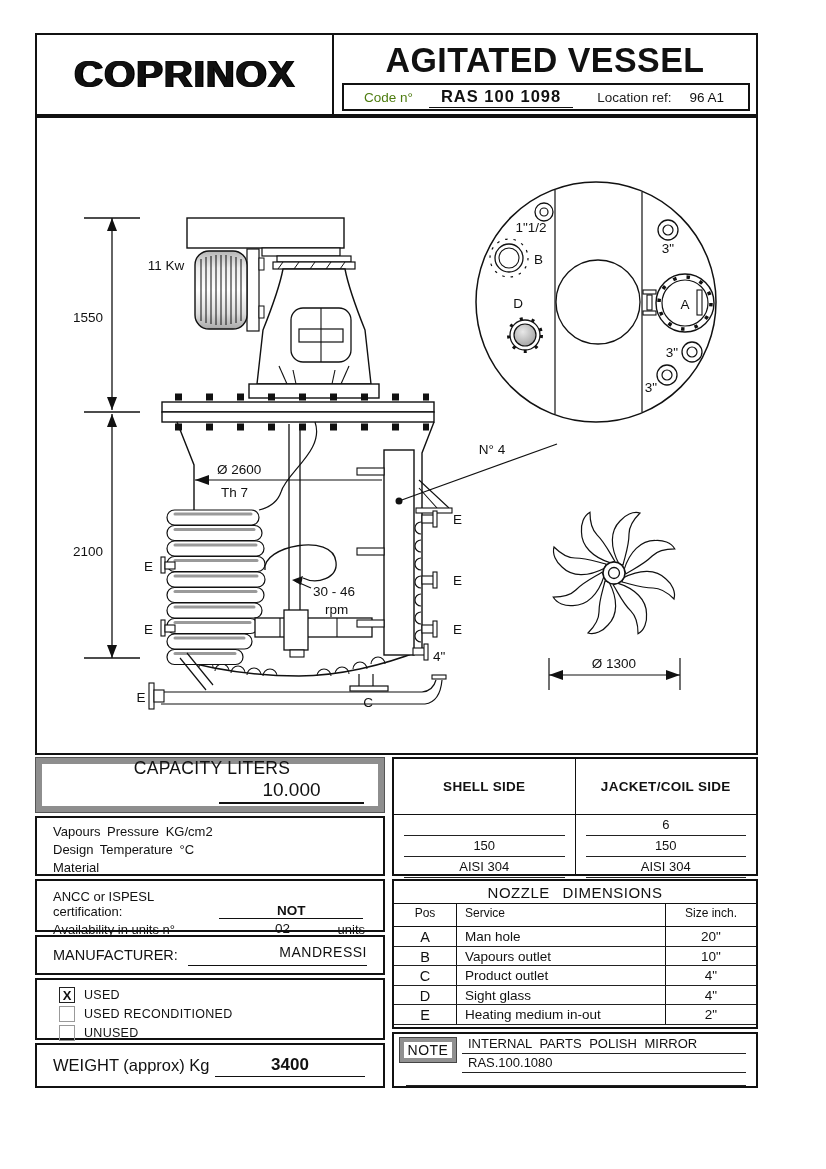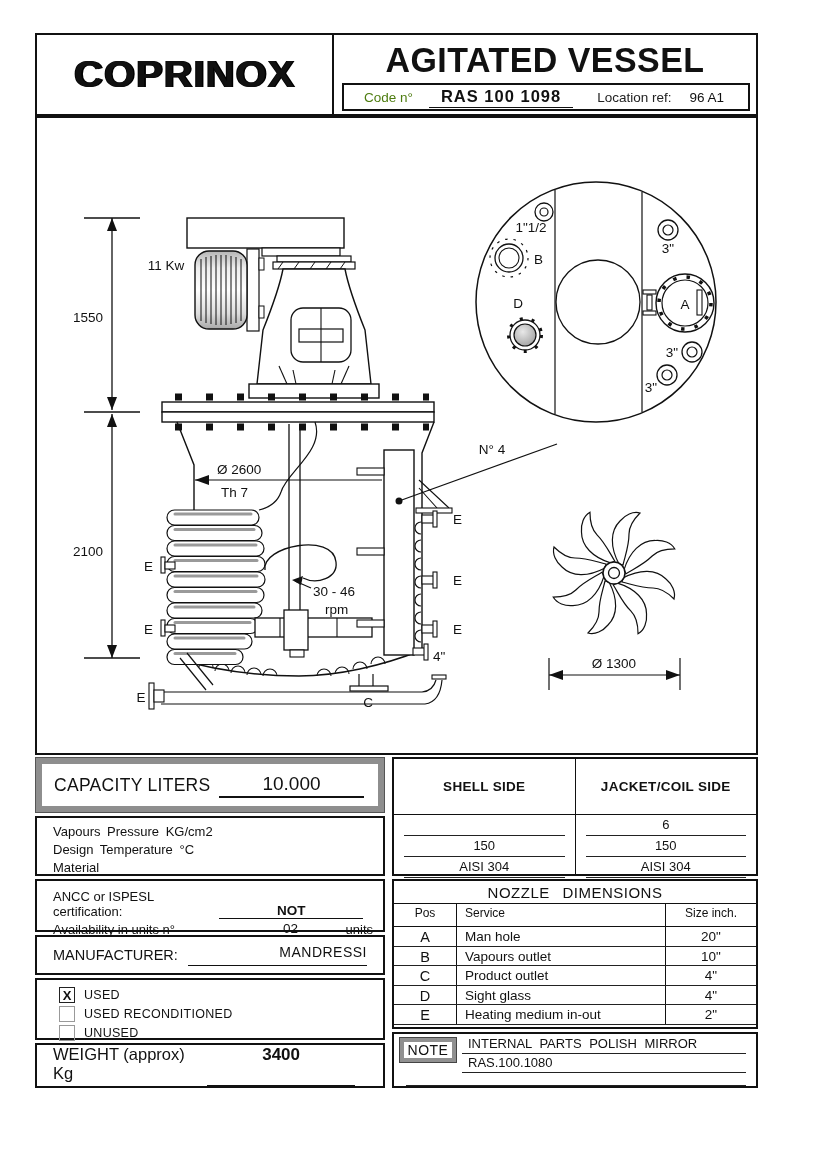--- a/index.html
+++ b/index.html
@@ -21,41 +21,41 @@
               border-bottom:1.5px solid #111;padding:0 12px 1px 12px;}
   .loc-label{font-size:13.5px;color:#222;margin-left:auto;}
   .loc-value{font-size:13.5px;margin-left:18px;}
 
   
   .drawing{left:35px;top:116px;width:723px;height:639px;}
   svg text{font-family:"Liberation Sans",sans-serif;fill:#111;font-size:13.5px;}
 
   
   .cap{left:35px;top:757px;width:350px;height:56px;border:1px solid #555;
-       box-shadow:inset 0 0 0 6px #8e8e8e;display:flex;align-items:center;padding:0 14px 0 18px;}
+       box-shadow:inset 0 0 0 6px #8e8e8e;display:flex;align-items:center;padding:0 14px 0 18px;flex-direction:column;}
   .cap-label{font-size:17.5px;letter-spacing:.3px;}
   .cap-value{margin-left:auto;margin-right:6px;width:145px;text-align:center;font-size:19px;font-weight:normal;
              border-bottom:2px solid #111;padding-bottom:1px;}
   .designL{left:35px;top:816px;width:350px;height:60px;padding:5px 0 0 16px;font-size:13px;line-height:18px;word-spacing:3px;}
   .cert{left:35px;top:879px;width:350px;height:53px;padding:6px 10px 0 16px;font-size:13px;}
   .cert-row{display:flex;align-items:flex-end;margin-top:2px;}
   .cert-val{margin-left:auto;margin-right:10px;width:150px;text-align:center;font-weight:bold;font-size:13.5px;
             border-bottom:1px solid #111;}
   .avail-val{margin-left:auto;width:82px;text-align:center;font-size:13.5px;border-bottom:1px solid #111;}
-  .avail-units{margin-left:14px;}
+  .avail-units{margin-left:14px;margin-right:8px;}
   .manu{left:35px;top:935px;width:350px;height:40px;display:flex;align-items:center;padding:0 16px;}
   .manu-label{font-size:14.5px;}
   .manu-val{flex:1;margin-left:10px;text-align:right;font-size:14px;border-bottom:1px solid #111;padding-bottom:5px;letter-spacing:.5px;}
   .cond{left:35px;top:978px;width:350px;height:62px;padding:7px 0 0 22px;}
   .cond-row{display:flex;align-items:center;margin-bottom:3px;}
   .cbox{width:16px;height:16px;border:1px solid #999;display:flex;align-items:center;justify-content:center;
         font-size:13px;font-weight:bold;box-sizing:border-box;}
   .cbox.checked{border:1.5px solid #222;}
   .cond-label{font-size:12.5px;margin-left:9px;letter-spacing:.3px;}
-  .wgt{left:35px;top:1043px;width:350px;height:45px;display:flex;padding:0 28px 0 16px;}
+  .wgt{left:35px;top:1043px;width:350px;height:45px;display:flex;align-items:center;padding:0 18px 0 16px;}
   .wgt-label{font-size:16.5px;}
   .wgt-val{margin-left:auto;width:150px;text-align:center;font-size:17px;font-weight:bold;
            border-bottom:1.5px solid #111;padding-bottom:1px;}
 
   
   .rdesign{left:392px;top:757px;width:366px;height:119px;}
   .rd{display:flex;height:100%;}
   .rd-col{flex:1;}
   .rd-col-left{border-right:1.5px solid #111;}
   .rd-h{height:55px;border-bottom:1.5px solid #111;display:flex;align-items:center;justify-content:center;

